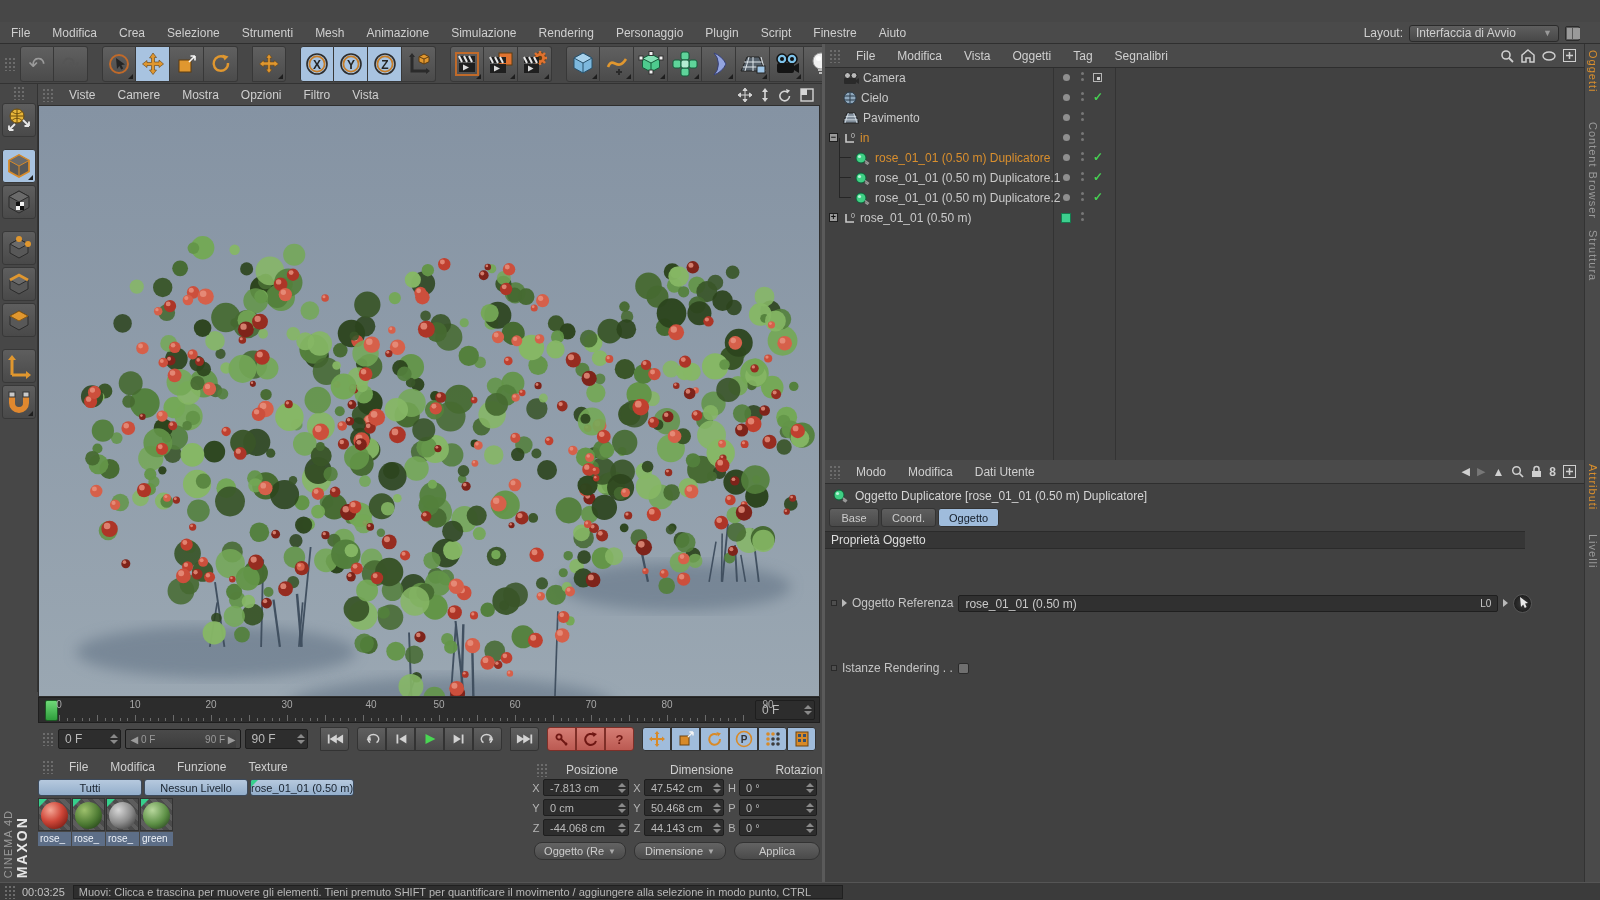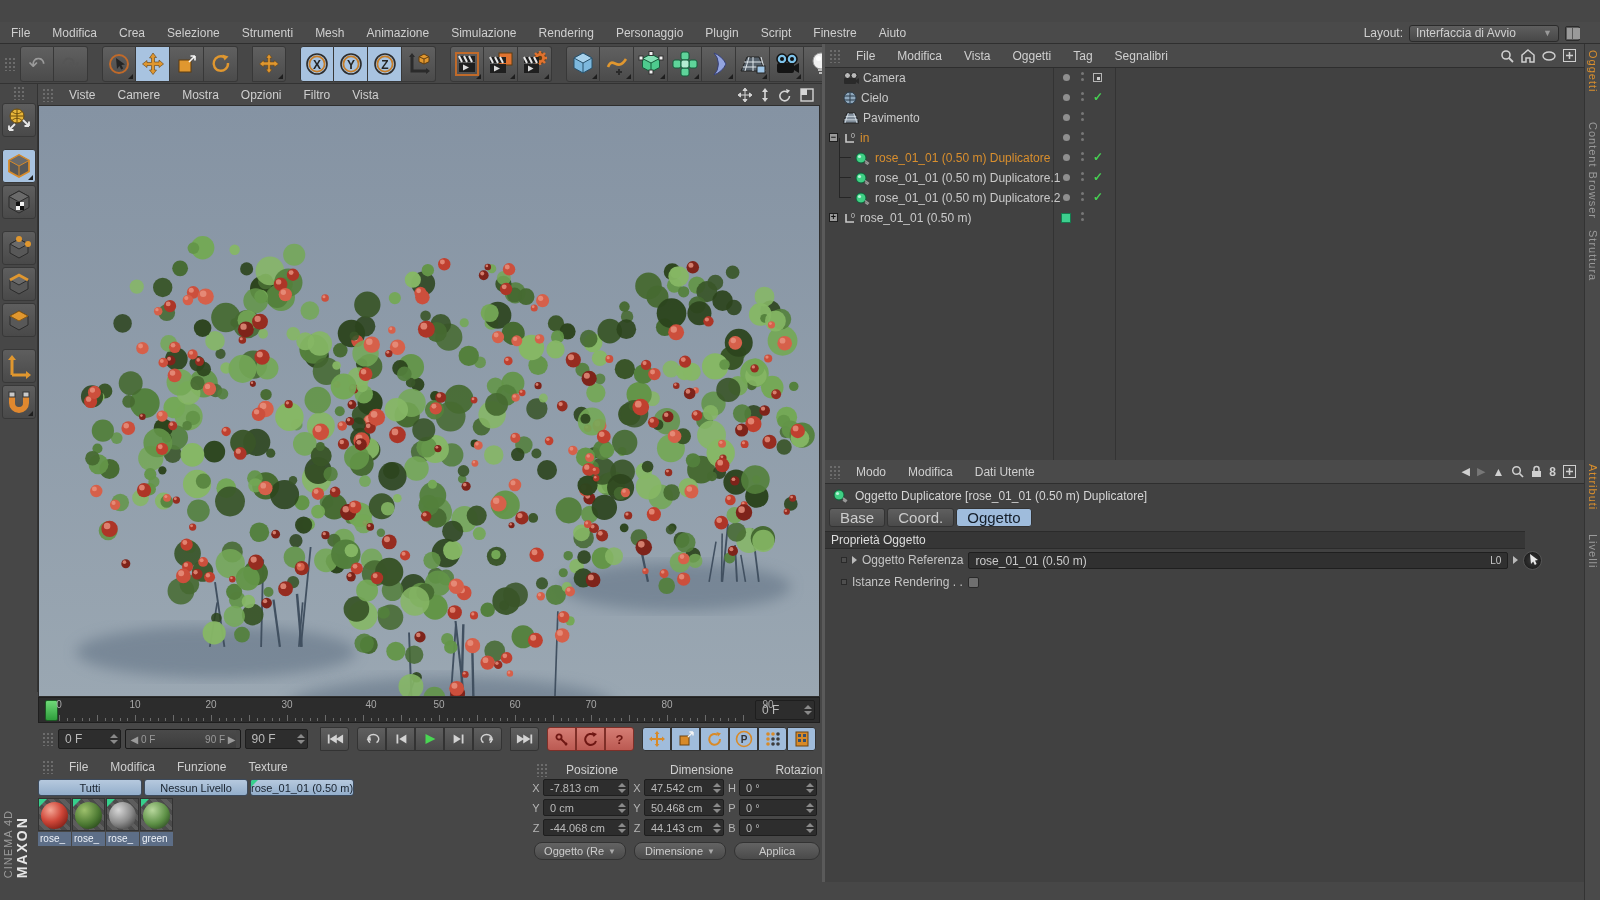--- a/index.html
+++ b/index.html
@@ -162,25 +162,25 @@
   .om-greensq { position:absolute; width:10px; height:10px; background:#3dcf8e; border:1px solid #157a4e; top:5px; }
   .om-tiny { position:absolute; top:4px; display:flex; flex-direction:column; gap:3px; }
   .om-tiny i { width:3px; height:3px; border-radius:50%; background:#777; }
   .om-check { position:absolute; color:#46cf52; font-weight:bold; font-size:12px; top:2px; }
   .om-target { position:absolute; width:9px; height:9px; border:1px solid #b5b5b5; top:5px; }
   .om-target::after { content:''; position:absolute; left:3px; top:3px; width:3px; height:3px; background:#ccc; }
   
   #attr-header { display:flex; align-items:center; height:24px; padding-left:8px; gap:6px; color:#d5d5d5; }
   #attr-tabs { display:flex; gap:2px; padding-left:4px; height:20px; }
   .atab { min-width:50px; padding:0 10px; height:19px; background:linear-gradient(#5f5f5f,#4a4a4a);
-    border:1px solid #333; border-radius:3px; color:#ccc; text-align:center; line-height:18px; font-size:15px; }
+    border:1px solid #333; border-radius:3px; color:#ccc; text-align:center; line-height:18px; font-size:11px; }
   .atab.active { background:#9fbcdc; color:#141d28; }
   #attr-section { margin-top:3px; height:18px; background:#363636; border-top:1px solid #2b2b2b;
     border-bottom:1px solid #2b2b2b; color:#ddd; line-height:17px; padding-left:6px; width:700px; }
-  .afield { display:flex; align-items:center; height:22px; padding-left:16px; gap:5px; }
+  .afield { display:flex; align-items:center; height:22px; padding-left:6px; gap:5px;margin-top:43px; }
   .keybox { width:6px; height:6px; border:1px solid #2a2a2a; background:#4e4e4e; }
   .afield .flabel { color:#c5c5c5; font-size:12px; }
   .tri-r { width:0; height:0; border-top:4px solid transparent; border-bottom:4px solid transparent;
     border-left:5px solid #b9b9b9; }
   #ref-input { width:540px; height:17px; background:#303030; border:1px solid #1f1f1f;
     border-radius:2px; color:#c9c9c9; padding:0 6px; line-height:16px; display:flex; }
   #ref-l0 { color:#c9c9c9; font-size:10px; margin-left:auto;text-align:right; }
   #pick-btn { width:19px; height:19px; border-radius:50%; background:radial-gradient(#3a3a3a,#141414);
     border:1px solid #555; display:flex; align-items:center; justify-content:center; }
   .chk { width:11px; height:11px; background:#6f6f6f; border:1px solid #2a2a2a; border-radius:2px; }
@@ -2040,14 +2040,19 @@
     <span class="vtab" style="top:490px">Livelli</span>
   </div>
 
   <div id="brand" class="abs">
     <div class="wrap">
       <span class="vertxt c4d">CINEMA 4D</span>
       <span class="vertxt maxon">MAXON</span>
     </div>
   </div>
 
+  <div id="status" class="abs">
+    <div class="grip"></div>
+    <span id="status-time">00:03:25</span>
+    <div id="status-msg">Muovi: Clicca e trascina per muovere gli elementi. Tieni premuto SHIFT per quantificare il movimento / aggiungere alla selezione in modo punto, CTRL</div>
+  </div>
 
 </div>
 
 </body></html>

